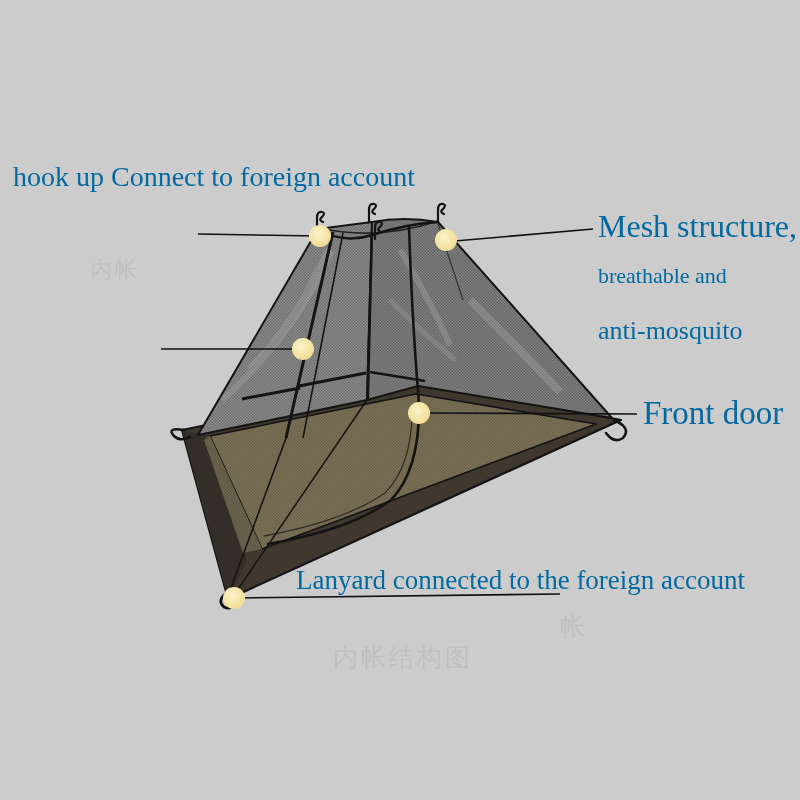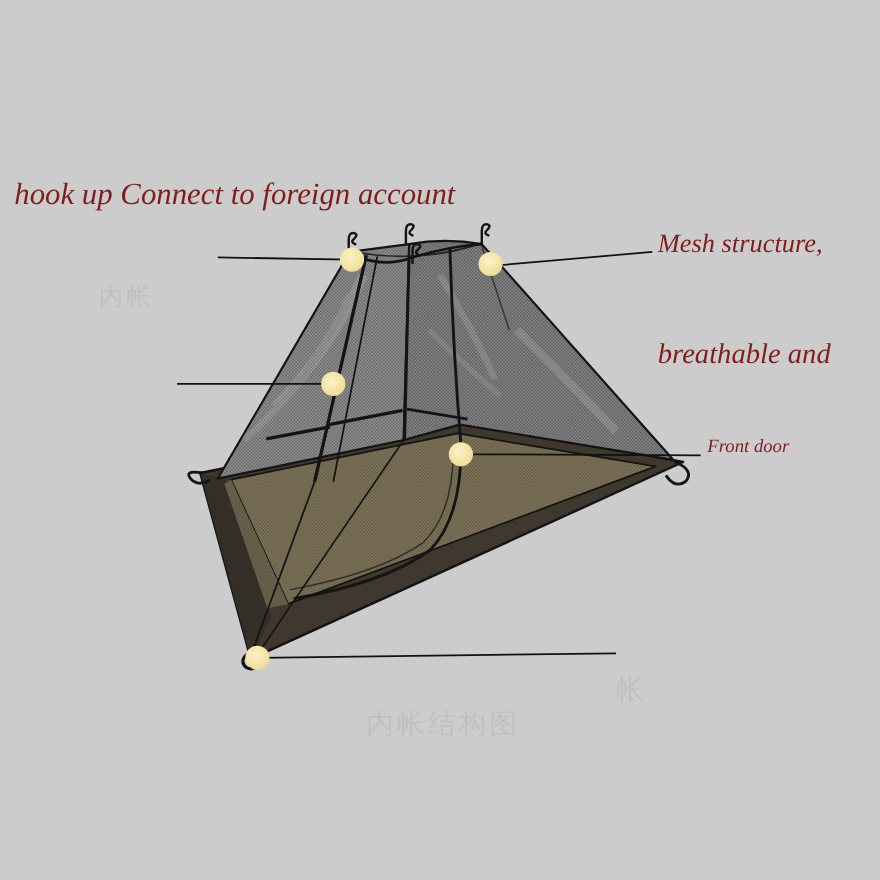--- a/index.html
+++ b/index.html
@@ -23,33 +23,32 @@
   #diagram {
     position: absolute;
     left: 0;
     top: 0;
     width: 800px;
     height: 800px;
     display: block;
   }
   .lbl {
     position: absolute;
-    color: #7f1d1d;
+    color: #0369a1;
     font-family: "Liberation Serif", "DejaVu Serif", serif;
     white-space: nowrap;
     line-height: 1;
-    font-style: italic;
     -webkit-font-smoothing: antialiased;
   }
   #lbl-hook     { left: 13px;  top: 163px; font-size: 28px; }
-  #lbl-mesh1    { left: 598px; top: 210px; font-size: 24px; }
-  #lbl-mesh2    { left: 598px; top: 265px; font-size: 26px; margin-top: 44px; }
+  #lbl-mesh1    { left: 598px; top: 210px; font-size: 32px; }
+  #lbl-mesh2    { left: 598px; top: 265px; font-size: 22px; }
   #lbl-mesh3    { left: 598px; top: 318px; font-size: 26px; }
   #lbl-back     { left: 25px;  top: 331px; font-size: 27px; }
-  #lbl-front    { left: 643px; top: 397px; font-size: 17px; }
+  #lbl-front    { left: 643px; top: 397px; font-size: 33px; }
   #lbl-lanyard  { left: 296px; top: 567px; font-size: 27px; }
   #lbl-title    { left: 203px; top: 672px; font-size: 30px; }
   .watermark {
     position: absolute;
     color: #bcbcbc;
     font-family: "Liberation Sans", "DejaVu Sans", sans-serif;
     white-space: nowrap;
     opacity: 0.75;
     pointer-events: none;
   }
@@ -162,19 +161,21 @@
   </svg>
 
   <div class="watermark" id="wm-3">内帐</div>
   <div class="watermark" id="wm-1">内帐结构图</div>
   <div class="watermark" id="wm-2">帐</div>
 
   <div class="lbl" id="lbl-hook">hook up Connect to foreign account</div>
 
   <div class="lbl" id="lbl-mesh1">Mesh structure,</div>
   <div class="lbl" id="lbl-mesh2">breathable and</div>
+  <div class="lbl" id="lbl-mesh3">anti-mosquito</div>
 
 
   <div class="lbl" id="lbl-front">Front door</div>
 
+  <div class="lbl" id="lbl-lanyard">Lanyard connected to the foreign account</div>
 
 
 </div>
 
 </body></html>

